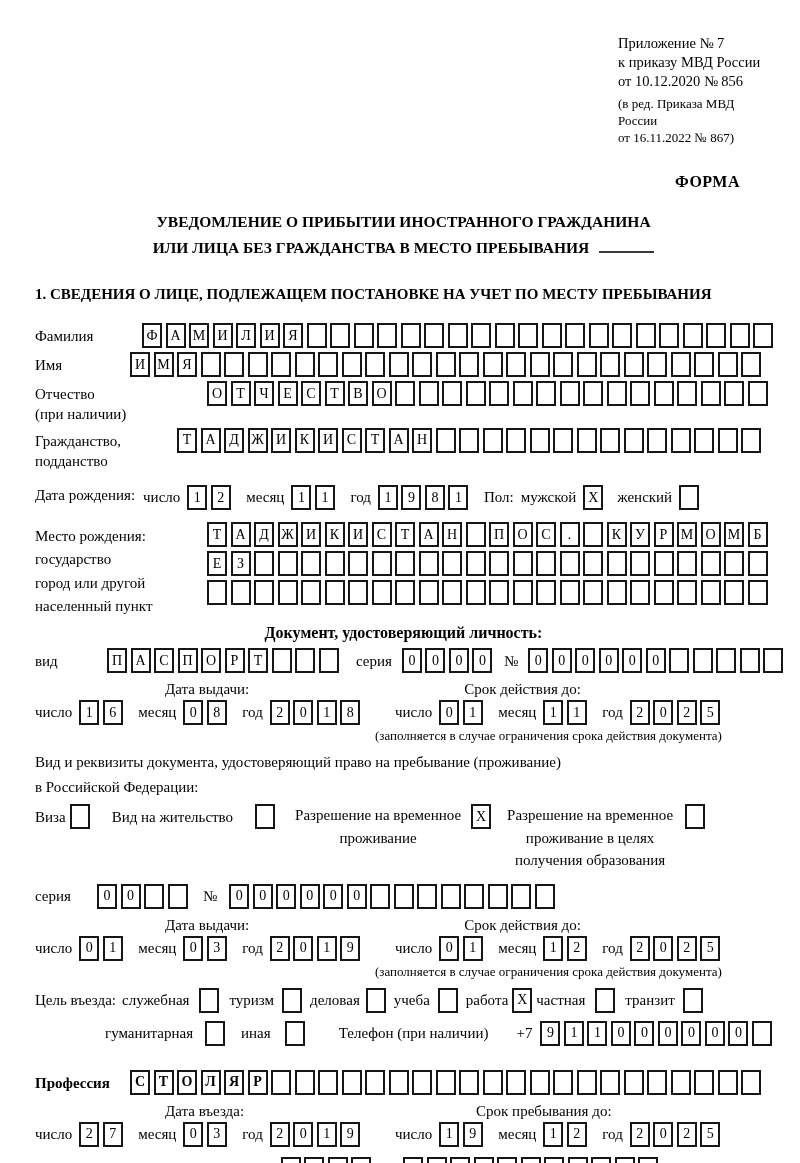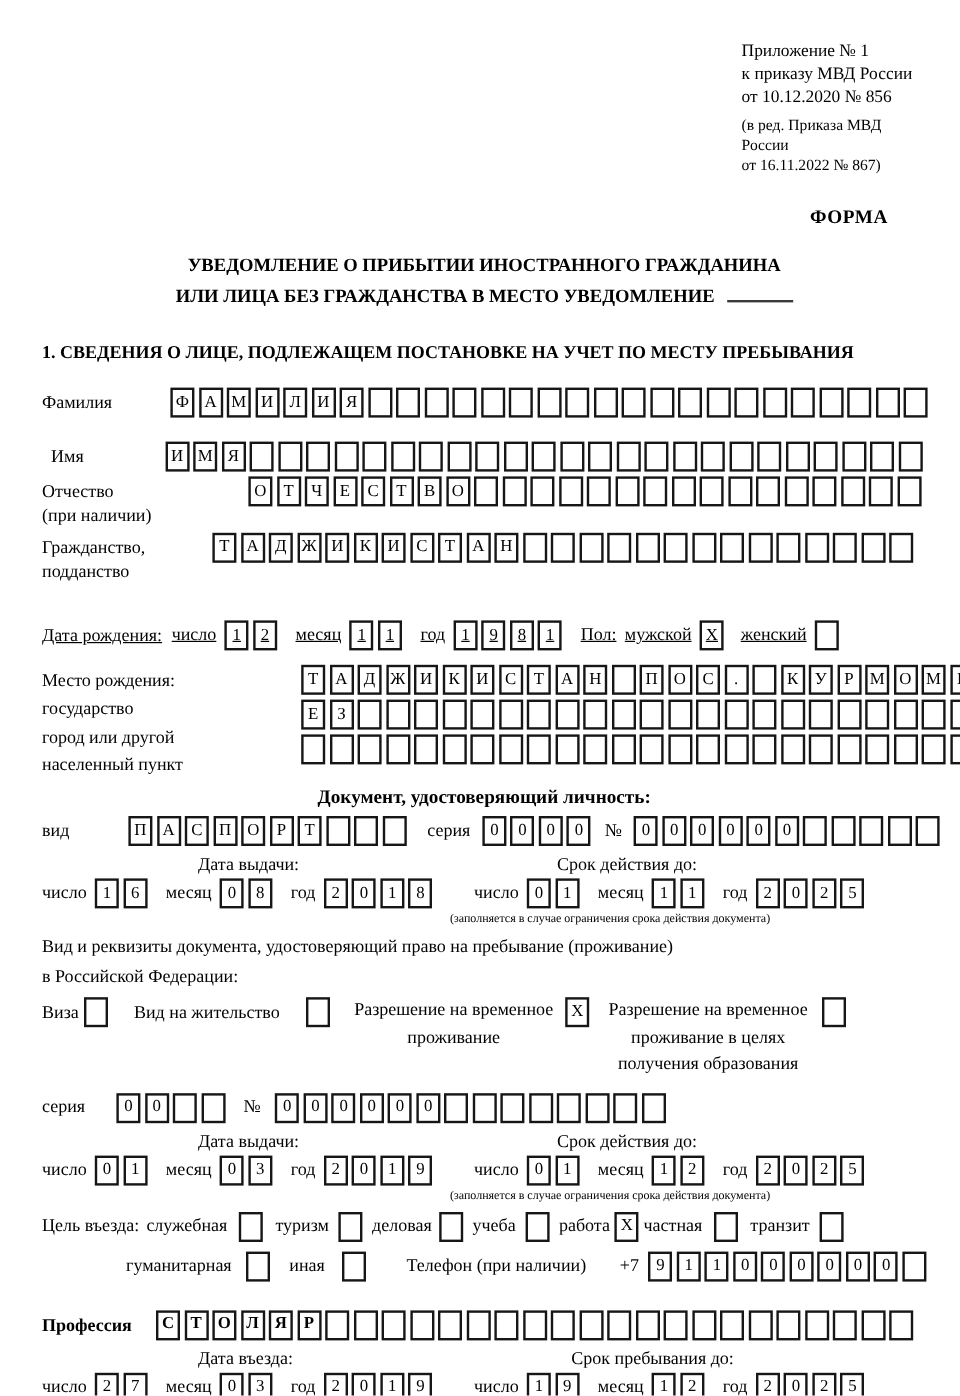--- a/index.html
+++ b/index.html
@@ -12,43 +12,43 @@
   .blank-line{display:inline-block;width:55px;height:2px;background:#3a3a3a;margin-left:10px;vertical-align:baseline;}
   .sec-heading{margin-top:26px;font-weight:bold;font-size:15px;}
   .frow{display:flex;align-items:flex-start;}
   .lbl{flex:none;line-height:1.35;}
   .cells{display:flex;flex:none;}
   .cell,.chk{box-sizing:border-box;width:20px;height:25px;border:2px solid #161616;margin-right:3.5px;display:flex;align-items:center;justify-content:center;font-size:14px;flex:none;background:#fff;}
   .chk{margin-right:0;}
   .dg{display:flex;align-items:center;flex:none;}
   .dg .dlbl{margin-right:7px;}
   .dg .cells{margin-right:12px;}
-  .note{font-size:10px;}
+  .note{font-size:13px;}
   .ctr{text-align:center;}
   .bold{font-weight:bold;}
 </style>
 </head>
 <body>
 
 <div class="page">
 
   <div class="hdr-block">
-    <div>Приложение № 1</div>
+    <div>Приложение № 7</div>
     <div>к приказу МВД России</div>
     <div>от 10.12.2020 № 856</div>
   </div>
   <div class="hdr-note">
     <div>(в ред. Приказа МВД России</div>
     <div>от 16.11.2022 № 867)</div>
   </div>
   <div class="forma">ФОРМА</div>
 
   <div class="title">
     <div>УВЕДОМЛЕНИЕ О ПРИБЫТИИ ИНОСТРАННОГО ГРАЖДАНИНА</div>
-    <div><span>ИЛИ ЛИЦА БЕЗ ГРАЖДАНСТВА В МЕСТО УВЕДОМЛЕНИЕ</span><span class="blank-line"></span></div>
+    <div><span>ИЛИ ЛИЦА БЕЗ ГРАЖДАНСТВА В МЕСТО ПРЕБЫВАНИЯ</span><span class="blank-line"></span></div>
   </div>
 
   <div class="sec-heading">1. СВЕДЕНИЯ О ЛИЦЕ, ПОДЛЕЖАЩЕМ ПОСТАНОВКЕ НА УЧЕТ ПО МЕСТУ ПРЕБЫВАНИЯ</div>
 
   <div class="frow" style="margin-top:20px;gap:12px;">
     <div class="lbl" style="width:95px;padding-top:3px;">Фамилия</div>
     <div class="cells">
         <span class="cell">Ф</span>
         <span class="cell">А</span>
         <span class="cell">М</span>
@@ -72,21 +72,21 @@
         <span class="cell"></span>
         <span class="cell"></span>
         <span class="cell"></span>
         <span class="cell"></span>
         <span class="cell"></span>
         <span class="cell"></span>
         <span class="cell"></span>
       </div>
   </div>
 
-  <div class="frow" style="margin-top:20px;justify-content:flex-end;">
+  <div class="frow" style="margin-top:4px;">
     <div class="lbl" style="width:95px;padding-top:3px;">Имя</div>
     <div class="cells">
         <span class="cell">И</span>
         <span class="cell">М</span>
         <span class="cell">Я</span>
         <span class="cell"></span>
         <span class="cell"></span>
         <span class="cell"></span>
         <span class="cell"></span>
         <span class="cell"></span>
@@ -172,21 +172,21 @@
         <span class="cell"></span>
         <span class="cell"></span>
         <span class="cell"></span>
         <span class="cell"></span>
         <span class="cell"></span>
         <span class="cell"></span>
         <span class="cell"></span>
       </div>
   </div>
 
-  <div class="frow" style="margin-top:30px;align-items:center;text-decoration:underline;">
+  <div class="frow" style="margin-top:14px;">
     <div class="lbl" style="margin-right:8px;">Дата рождения:</div>
     <div class="dg">
       <span class="dlbl">число</span>
       <span class="cells">
           <span class="cell">1</span>
           <span class="cell">2</span>
         </span>
       <span class="dlbl">месяц</span>
       <span class="cells">
           <span class="cell">1</span>
@@ -202,21 +202,21 @@
     </div>
     <div class="dg">
       <span class="dlbl">Пол:</span>
       <span class="dlbl">мужской</span>
       <span class="chk">X</span>
       <span class="dlbl" style="margin-left:14px;">женский</span>
       <span class="chk"></span>
     </div>
   </div>
 
-  <div class="frow" style="margin-top:12px;gap:44px;">
+  <div class="frow" style="margin-top:12px;">
     <div class="lbl" style="width:172px;padding-top:3px;line-height:1.55;">
       <div>Место рождения:</div>
       <div>государство</div>
       <div>город или другой</div>
       <div>населенный пункт</div>
     </div>
     <div>
       <div class="cells" style="margin-bottom:4px;">
           <span class="cell">Т</span>
           <span class="cell">А</span>

